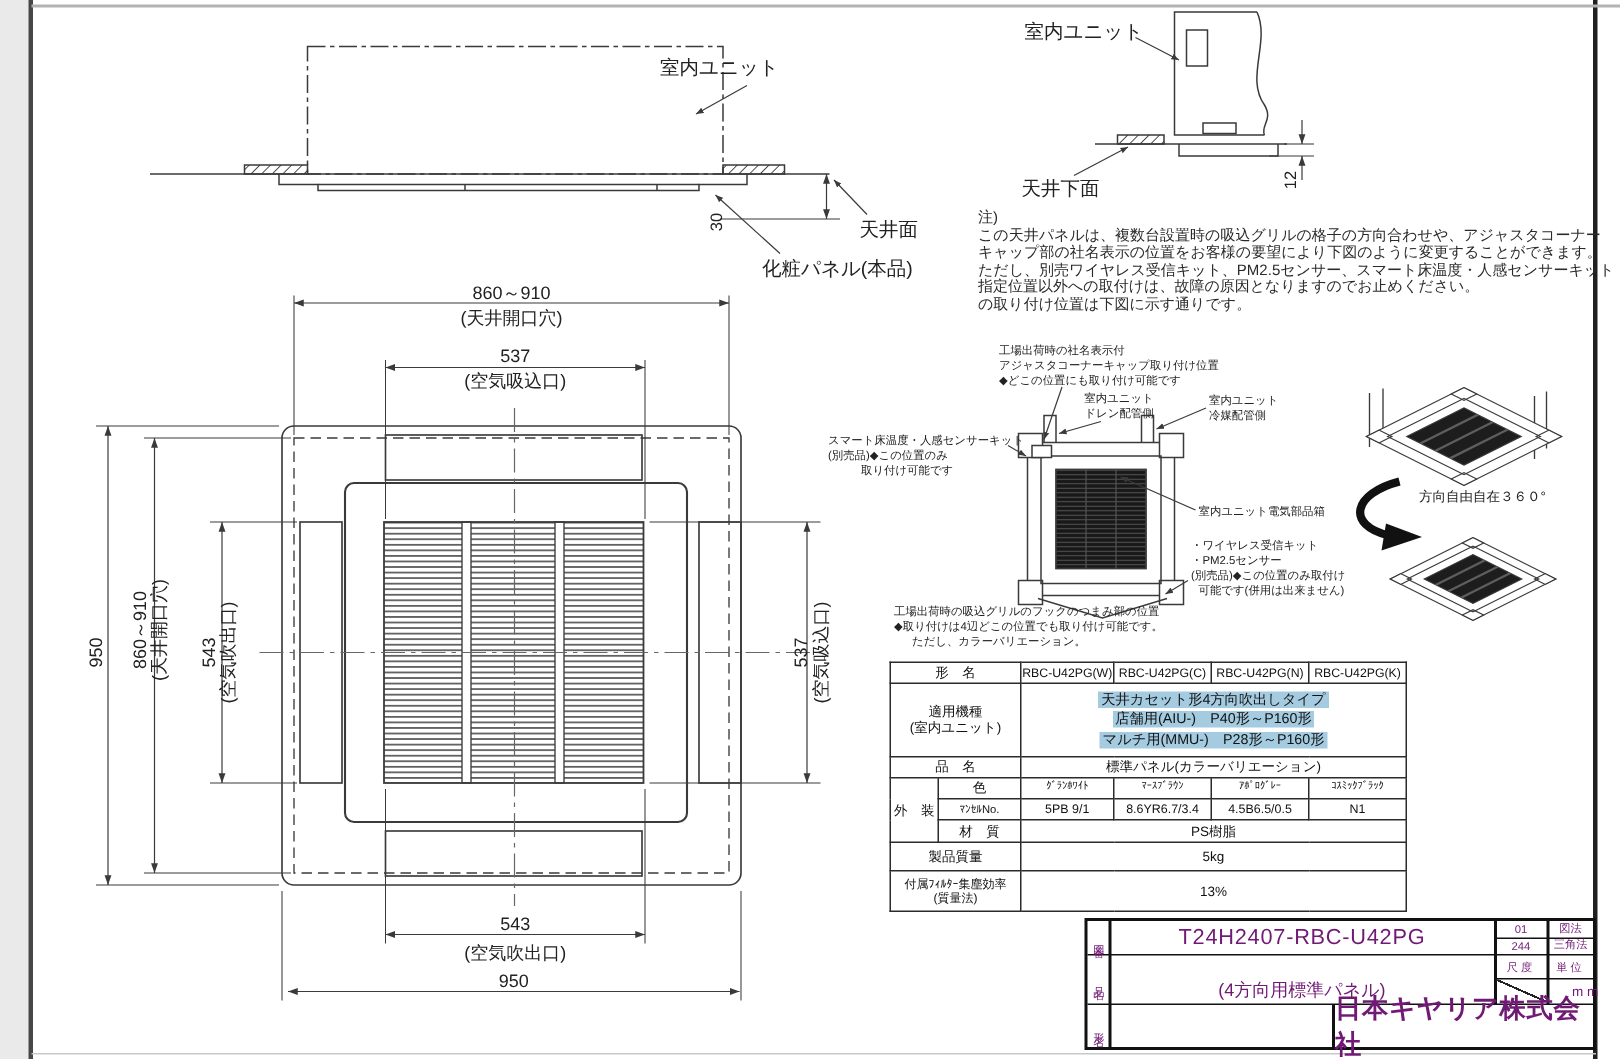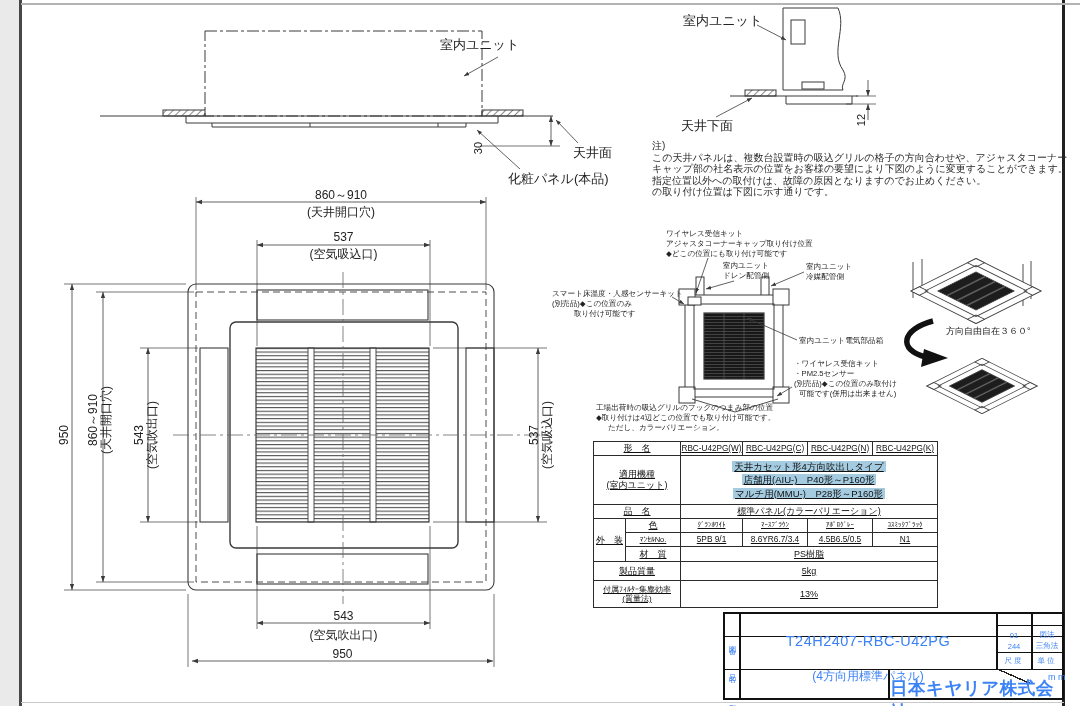--- a/index.html
+++ b/index.html
@@ -17,30 +17,30 @@
   
   .pdf-strip{left:0;top:0;width:19px;height:706px;background:#eaeaea;}
   .frameL{left:19px;top:0;width:2.5px;height:706px;background:#474747;}
   .frameR{left:1062px;top:0;width:2.5px;height:706px;background:#202020;}
   .frameT{left:21px;top:3px;width:1059px;height:1.5px;background:#b3b3b3;}
   .frameB{left:21px;top:702px;width:1043px;height:1px;background:#c9c9c9;}
   
   .spec{border-collapse:collapse;table-layout:fixed;position:absolute;left:593px;top:441px;
         width:344px;border:1.5px solid #222;}
   .spec td{border:1px solid #2b2b2b;padding:0;text-align:center;vertical-align:middle;
-           font-size:9px;line-height:1.2;color:#111;overflow:hidden;text-decoration:underline;}
+           font-size:9px;line-height:1.2;color:#111;overflow:hidden;}
   .spec .mrow td{font-size:8.2px;}
   .spec .apl{font-size:9.5px;line-height:13.5px;}
   .hl{background:#a4cbe0;padding:0 2px;}
   .spec .crow td{font-size:7px;}
   .spec .murow td{font-size:8.3px;}
   .spec .flbl{font-size:8px;line-height:9.5px;}
   
   .tb{left:723px;top:612px;width:341px;height:88px;border:2px solid #111;box-sizing:border-box;background:#fff;}
-  .tb .cell{position:absolute;display:flex;align-items:center;justify-content:center;color:#3b82f6;margin-top:16px;}
+  .tb .cell{position:absolute;display:flex;align-items:center;justify-content:center;color:#701a75;}
   .tb .bl{position:absolute;background:#111;}
   .vlabel{writing-mode:vertical-rl;text-orientation:upright;font-size:7.5px;letter-spacing:1px;color:#111;}
   .diagcell{background:linear-gradient(to top right,transparent 48%,#222 48%,#222 53%,transparent 53%);}
 </style>
 </head>
 <body>
 
 <div id="stage">
 
   <div class="abs pdf-strip"></div>
@@ -205,20 +205,21 @@
   <div class="dimtxt rot" style="left:469px;top:142px;width:18px;font-size:11px">30</div>
 
   <div class="t lbl" style="left:683px;top:12px">室内ユニット</div>
   <div class="t lbl" style="left:681px;top:117px">天井下面</div>
   <div class="dimtxt rot" style="left:852px;top:114px;width:18px;font-size:11px">12</div>
 
   <div class="abs note" style="left:652px;top:140px">
     <div>注)</div>
     <div>この天井パネルは、複数台設置時の吸込グリルの格子の方向合わせや、アジャスタコーナー</div>
     <div>キャップ部の社名表示の位置をお客様の要望により下図のように変更することができます。</div>
+    <div>ただし、別売ワイヤレス受信キット、PM2.5センサー、スマート床温度・人感センサーキット</div>
     <div>指定位置以外への取付けは、故障の原因となりますのでお止めください。</div>
     <div>の取り付け位置は下図に示す通りです。</div>
   </div>
 
   <div class="dimtxt" style="left:196px;top:187px;width:290px">860～910</div>
   <div class="dimtxt" style="left:196px;top:204px;width:290px">(天井開口穴)</div>
   <div class="dimtxt" style="left:257px;top:230px;width:173px">537</div>
   <div class="dimtxt" style="left:257px;top:246px;width:173px">(空気吸込口)</div>
   <div class="dimtxt" style="left:257px;top:609px;width:173px">543</div>
   <div class="dimtxt" style="left:257px;top:627px;width:173px">(空気吹出口)</div>
@@ -232,21 +233,21 @@
   <div class="dimtxt rot rot2" style="left:91px;top:422px;width:110px">
     <div>543</div>
     <div>(空気吹出口)</div>
   </div>
   <div class="dimtxt rot rot2" style="left:486px;top:422px;width:110px">
     <div>537</div>
     <div>(空気吸込口)</div>
   </div>
 
   <div class="abs small" style="left:666px;top:229px">
-    <div>ワイヤレス受信キット</div>
+    <div>工場出荷時の社名表示付</div>
     <div>アジャスタコーナーキャップ取り付け位置</div>
     <div>◆どこの位置にも取り付け可能です</div>
   </div>
   <div class="abs small" style="left:714px;top:261px;width:64px;text-align:center">
     <div>室内ユニット</div>
     <div>ドレン配管側</div>
   </div>
   <div class="abs small" style="left:806px;top:262px">
     <div>室内ユニット</div>
     <div>冷媒配管側</div>

